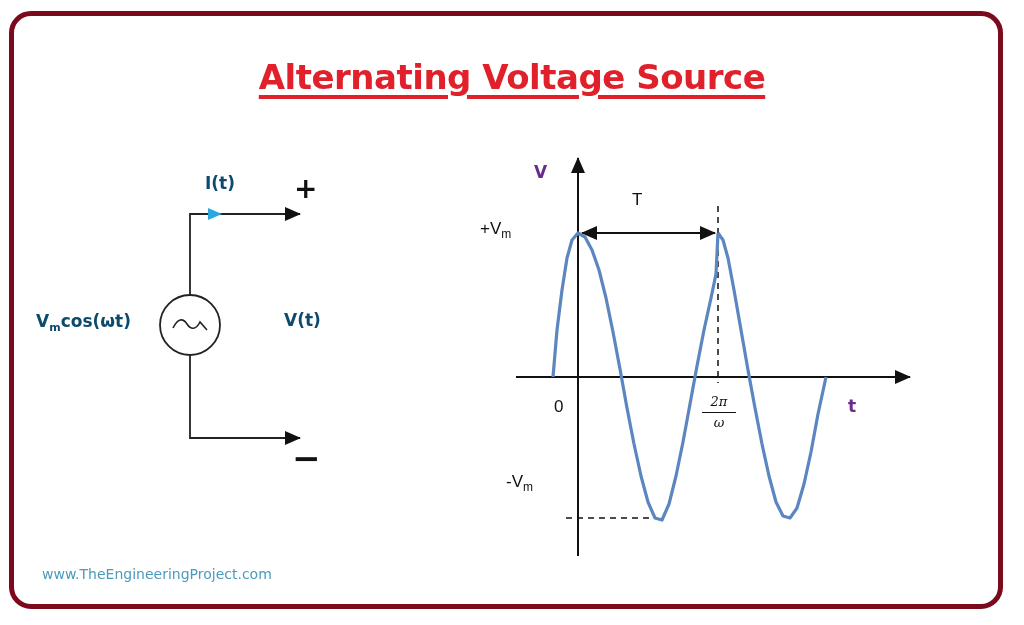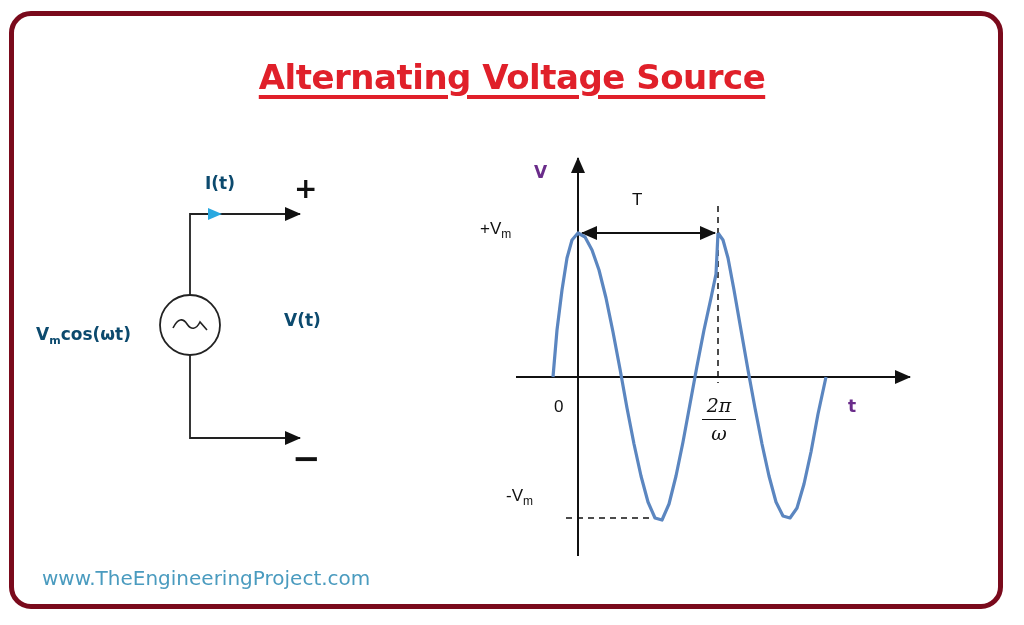--- a/index.html
+++ b/index.html
@@ -14,21 +14,21 @@
     letter-spacing: -0.5px;
   }
   .title span { text-decoration: underline; text-decoration-thickness: 4px; text-underline-offset: 6px; }
   .lbl { position: absolute; font-family: "DejaVu Sans", sans-serif; font-weight: bold; color: #0c4a6e; font-size: 17px; white-space: nowrap; }
   .lbl sub { font-size: 11px; vertical-align: -4px; }
   .sign { position: absolute; font-family: "DejaVu Sans", sans-serif; font-weight: bold; color: #111; }
   .axis-lbl { position: absolute; font-family: "Liberation Sans", sans-serif; color: #111; font-size: 17px; white-space: nowrap; }
   .axis-lbl sub { font-size: 12px; vertical-align: -4px; }
   .purple { color: #6a2c8a; font-weight: bold; font-family: "DejaVu Sans", sans-serif; }
   .frac { position: absolute; font-family: "DejaVu Serif", serif; font-style: normal; color: #111; text-align: center; }
-  .url { position: absolute; left: 42px; top: 566px; font-family: "DejaVu Sans", sans-serif; font-size: 20px; color: #4a9bbf; }
+  .url { position: absolute; left: 42px; top: 566px; font-family: "DejaVu Sans", sans-serif; font-size: 14px; color: #4a9bbf; }
   svg { position: absolute; left: 0; top: 0; }
 </style>
 </head>
 <body>
 
 <div class="frame"></div>
 
 <div class="title"><span>Alternating Voltage Source</span></div>
 
 <svg width="1024" height="625">
@@ -66,28 +66,28 @@
        L669,504 L676,476 L683,442 L690,404 L697,366 L704,330
        L711,298 L716,274 L718,233
        M718,233 L723,240 L728,258 L734,290 L741,330 L748,370
        L755,408 L762,444 L769,476 L776,502 L783,516 L790,518
        L797,508 L804,484 L811,452 L818,414 L826,377"></path>
 </svg>
 
 <div class="lbl" style="left:205px; top:173px;">I(t)</div>
 <div class="sign" style="left:294px; top:172px; font-size:28px;">+</div>
 <div class="sign" style="left:292px; top:438px; font-size:34px;">−</div>
-<div class="lbl" style="left:36px; top:324px;"><span>V</span><sub>m</sub><span>cos(ωt)</span></div>
+<div class="lbl" style="left:36px; top:311px;"><span>V</span><sub>m</sub><span>cos(ωt)</span></div>
 <div class="lbl" style="left:284px; top:310px;text-align:right;">V(t)</div>
 
 <div class="axis-lbl purple" style="left:534px; top:162px;">V</div>
 <div class="axis-lbl purple" style="left:848px; top:396px;">t</div>
 <div class="axis-lbl" style="left:632px; top:190px;">T</div>
 <div class="axis-lbl" style="left:480px; top:219px;"><span>+V</span><sub>m</sub></div>
-<div class="axis-lbl" style="left:506px; top:486px;"><span>-V</span><sub>m</sub></div>
+<div class="axis-lbl" style="left:506px; top:472px;"><span>-V</span><sub>m</sub></div>
 <div class="axis-lbl" style="left:554px; top:397px;">0</div>
-<div class="frac" style="left:700px; top:394px; width:38px; font-size:19px; font-style:italic;">
+<div class="frac" style="left:700px; top:394px; width:38px; font-size:13px; font-style:italic;">
   <div>2π</div>
   <div style="border-top:1.5px solid #111; margin:3px 2px 2px 2px;"></div>
   <div>ω</div>
 </div>
 
 <div class="url">www.TheEngineeringProject.com</div>
 
 </body></html>

